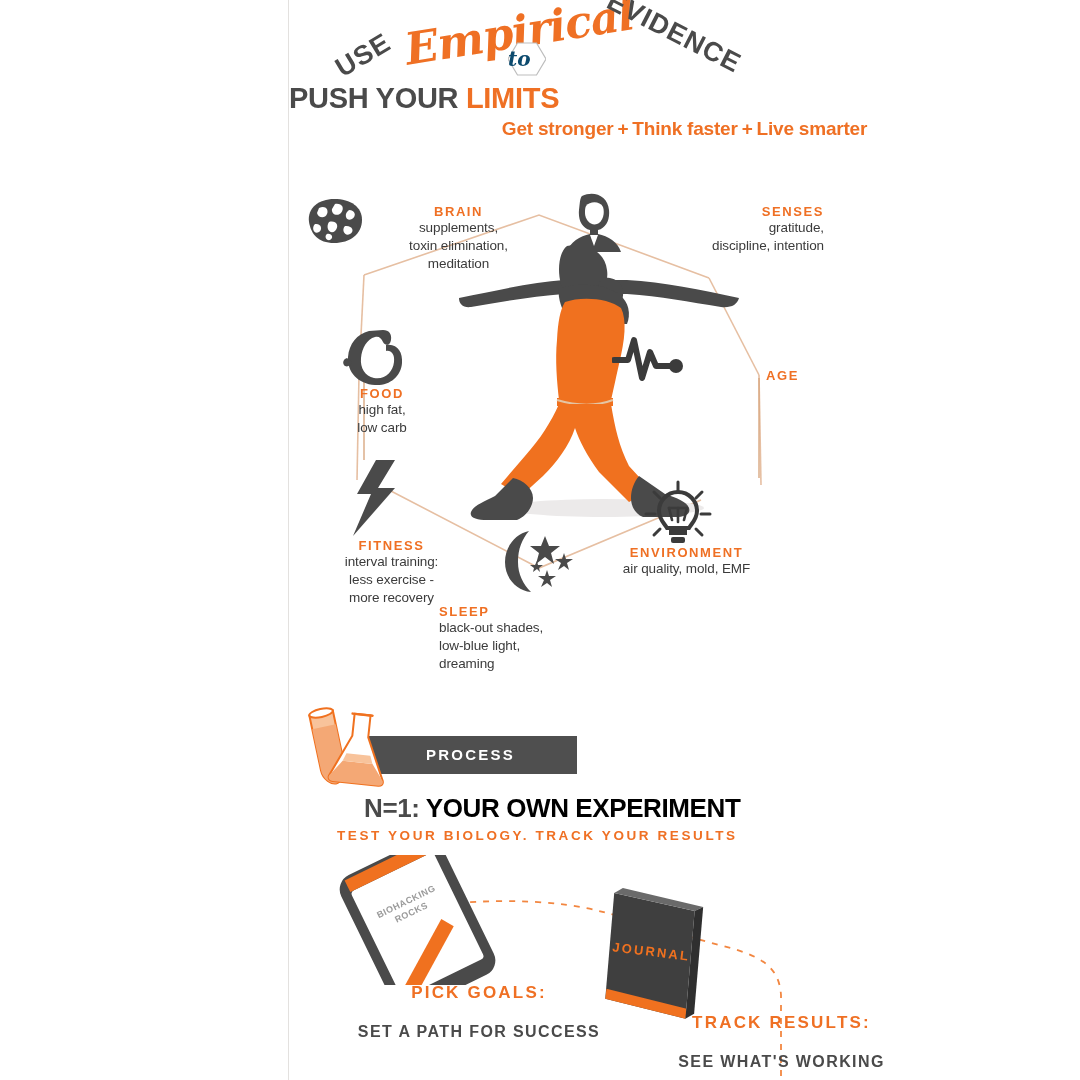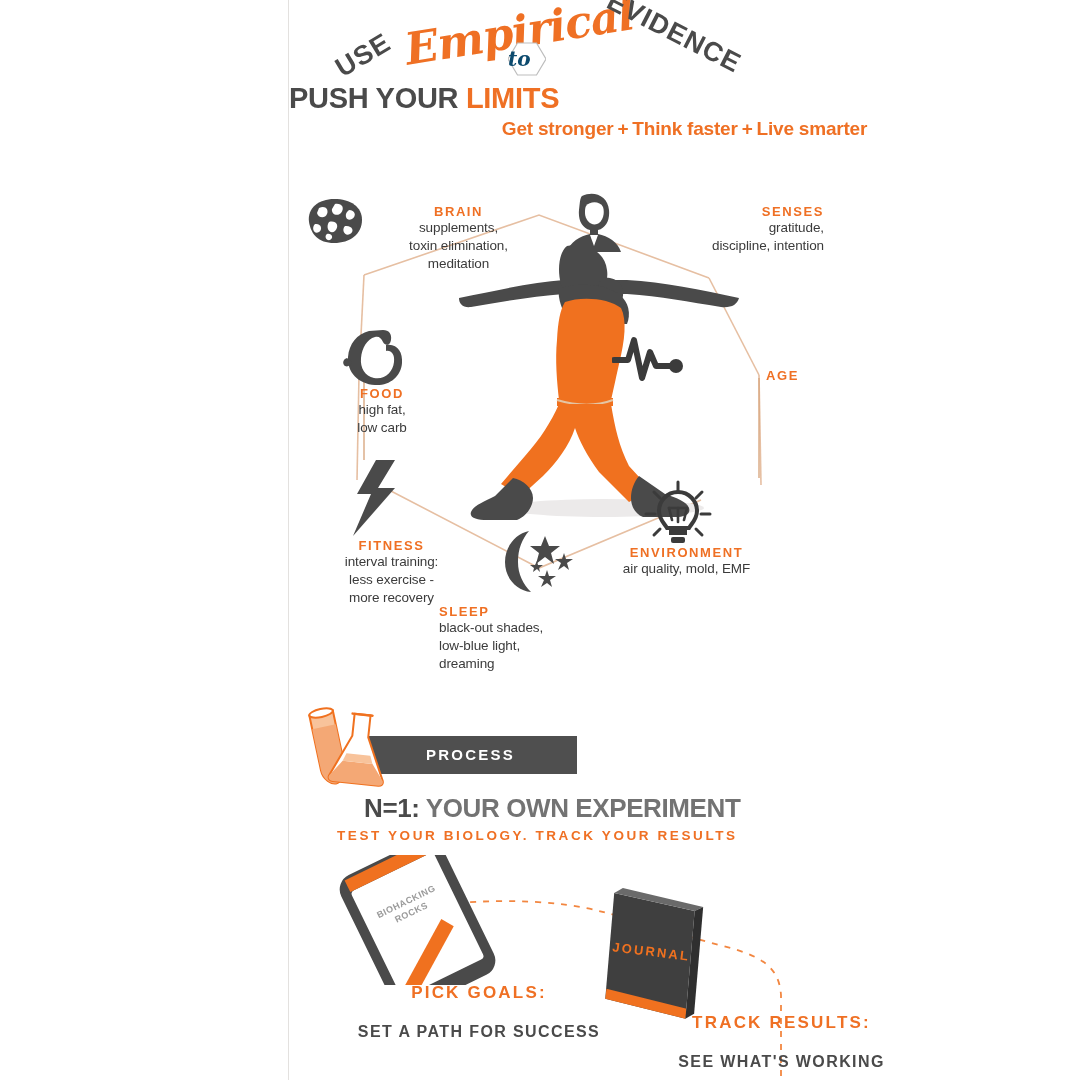--- a/index.html
+++ b/index.html
@@ -48,21 +48,21 @@
   .n-env{left:305px;top:385px;width:185px;text-align:center;}
   .n-sleep{left:150px;top:436px;width:190px;text-align:left;margin-top:8px;}
 
   
   .process{position:absolute;left:0;top:700px;width:791px;height:150px;}
   .procbar{position:absolute;left:75px;top:36px;width:213px;height:38px;background:#4f4f4f;}
   .procbar span{position:absolute;left:0;top:10px;width:213px;text-align:center;color:#fff;
      font-size:15px;font-weight:bold;letter-spacing:2.2px;}
   .neq{position:absolute;left:0;top:93px;width:791px;text-align:left;padding-left:75px;
      box-sizing:border-box;font-size:26px;font-weight:bold;color:#4a4a4a;letter-spacing:-0.4px;}
-  .neq .ex{color:#737373;}
+  .neq .ex{color:#000000;}
   .subline{position:absolute;left:0;top:128px;width:791px;padding-left:48px;box-sizing:border-box;
      font-size:13.5px;font-weight:bold;color:#ef7024;letter-spacing:2.6px;}
 
   
   .track{position:absolute;left:0;top:855px;width:791px;height:225px;}
   .cap{position:absolute;text-align:center;}
   .cap .t1{font-size:17px;font-weight:bold;color:#ef7024;letter-spacing:2.2px;}
   .cap .t2{font-size:16px;font-weight:bold;color:#4a4a4a;letter-spacing:1.4px;margin-top:20px;}
   .c-pick{left:0px;top:128px;width:380px;}
   .c-track{left:300px;top:158px;width:385px;}

